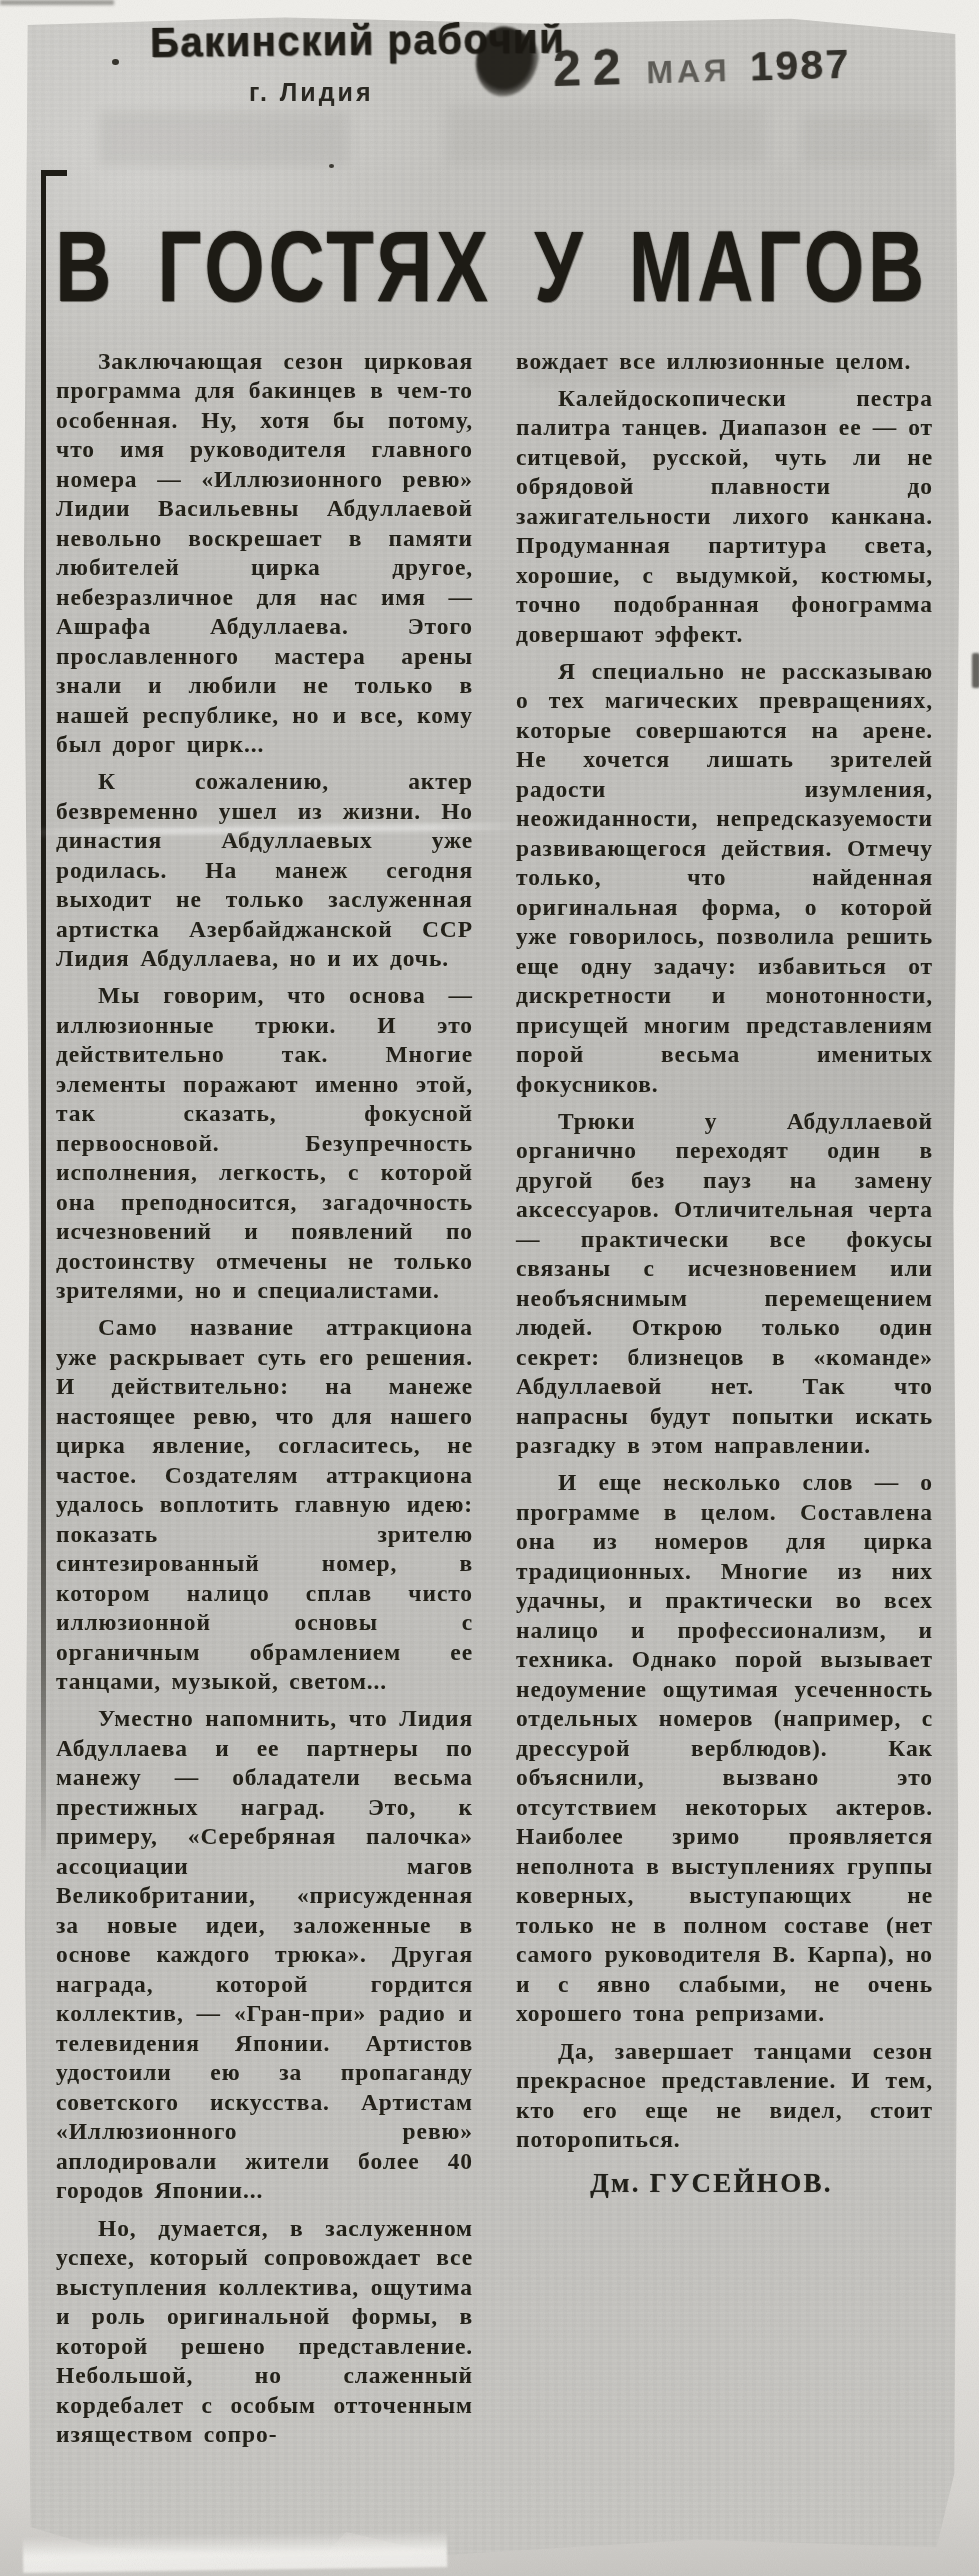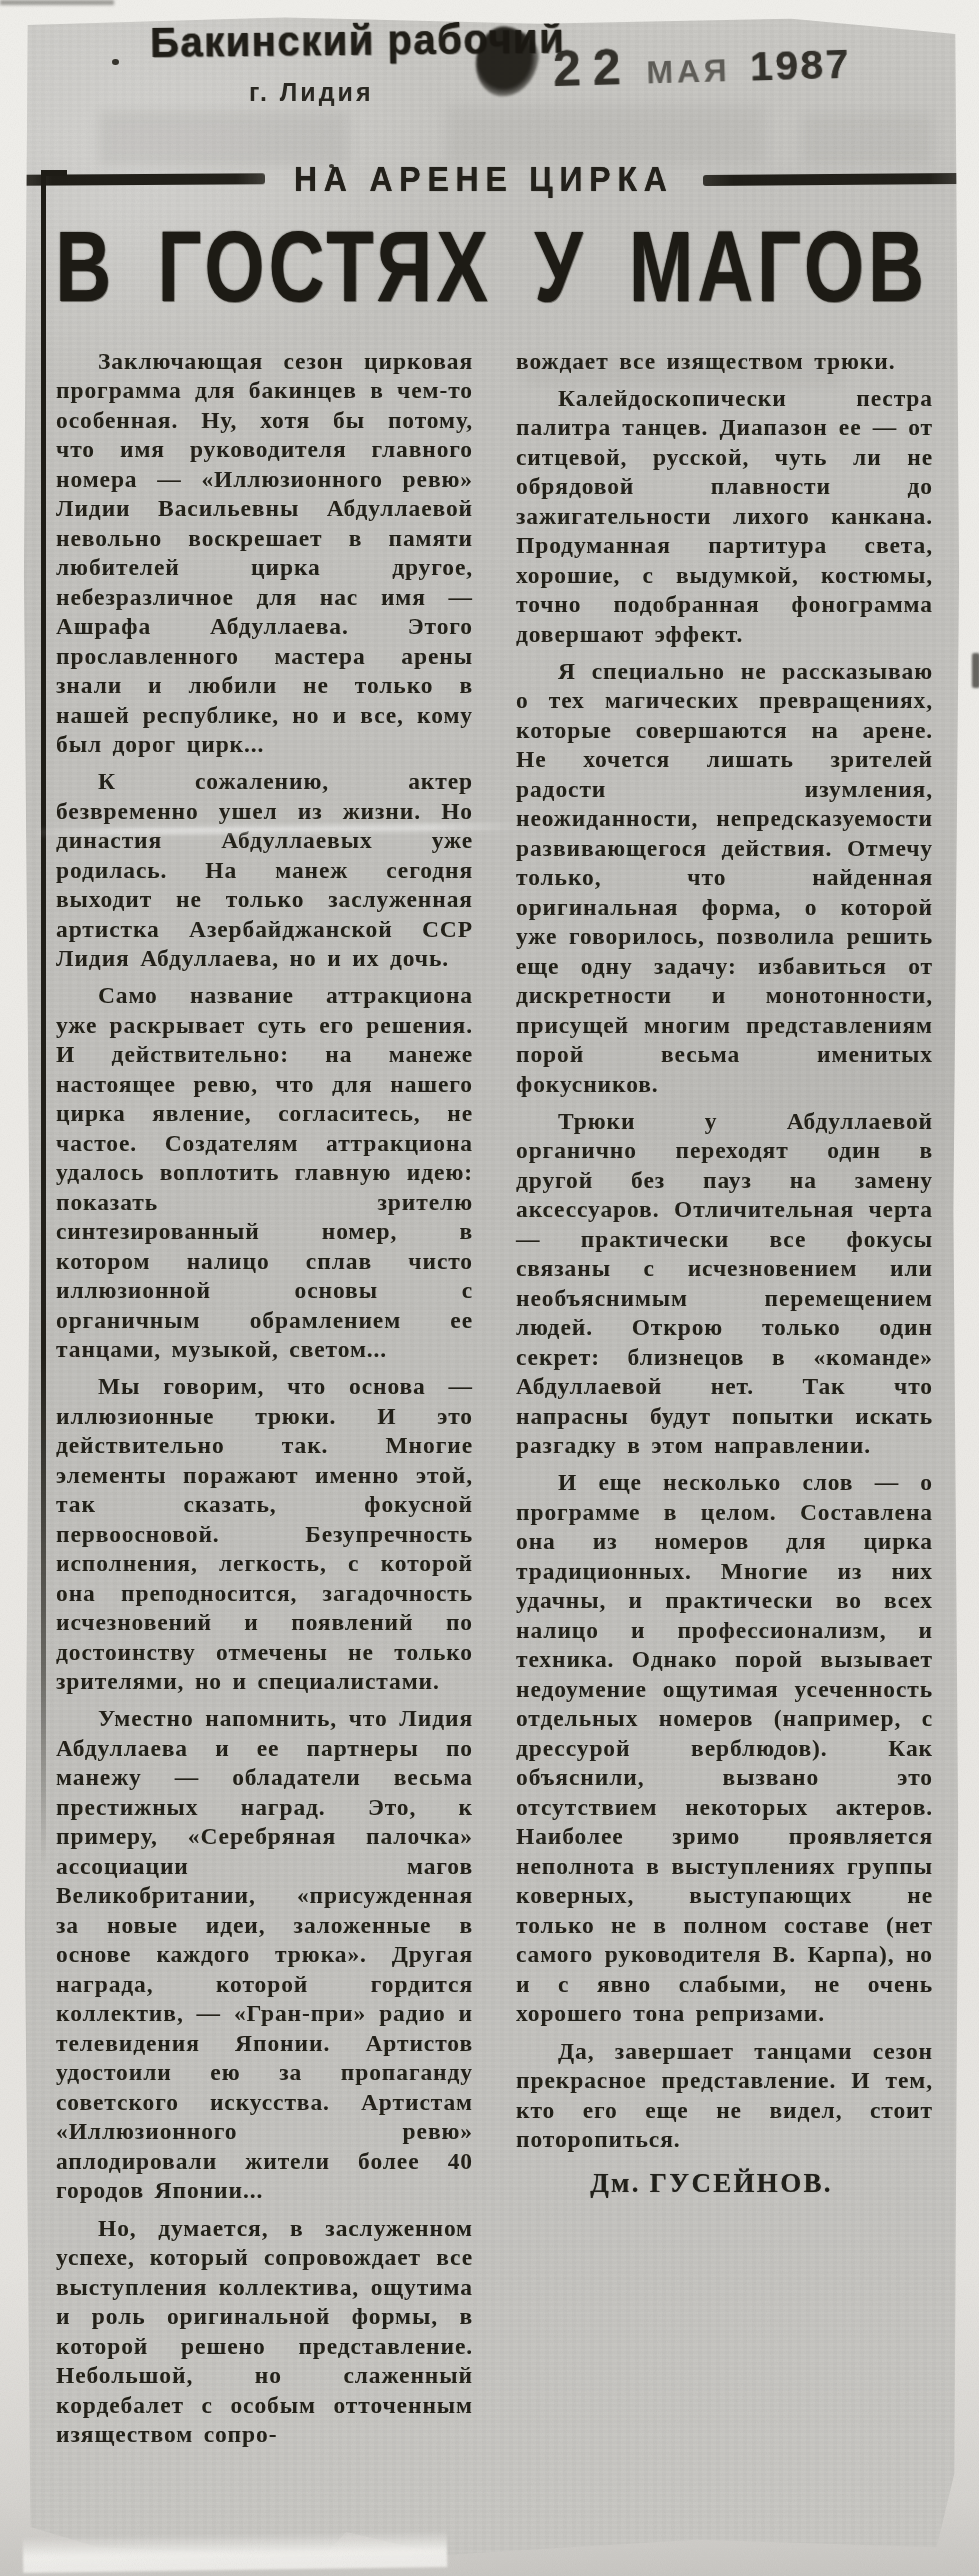--- a/index.html
+++ b/index.html
@@ -144,41 +144,36 @@
 
     <div class="datestamp">
       <span class="day">22</span><span class="month">МАЯ</span><span class="year">1987</span>
     </div>
 
     <div class="ghost" style="left:76px;top:97px;width:250px;height:55px;"></div>
     <div class="ghost" style="left:424px;top:91px;width:318px;height:59px;opacity:.12;"></div>
     <div class="ghost" style="left:780px;top:100px;width:129px;height:50px;opacity:.12;"></div>
     <div class="ghost" style="left:500px;top:342px;width:318px;height:30px;opacity:.10;"></div>
 
-    <div class="kicker-row">
-      <span class="kicker-rule left"></span>
-      <span class="kicker-text inky">НА АРЕНЕ ЦИРКА</span>
-      <span class="kicker-rule right"></span>
-    </div>
 
     <h1 class="headline">В ГОСТЯХ У МАГОВ</h1>
 
     <div class="left-rule"></div>
 
     <div class="article">
       <div class="col">
         <p>Заключающая сезон цирковая программа для бакинцев в чем-то особенная. Ну, хотя бы потому, что имя руководителя главного номера — «Иллюзионного ревю» Лидии Васильевны Абдуллаевой невольно воскрешает в памяти любителей цирка другое, небезразличное для нас имя — Ашрафа Абдуллаева. Этого прославленного мастера арены знали и любили не только в нашей республике, но и все, кому был дорог цирк...</p>
         <p>К сожалению, актер безвременно ушел из жизни. Но династия Абдуллаевых уже родилась. На манеж сегодня выходит не только заслуженная артистка Азербайджанской ССР Лидия Абдуллаева, но и их дочь.</p>
+        <p>Мы говорим, что основа — иллюзионные трюки. И это действительно так. Многие элементы поражают именно этой, так сказать, фокусной первоосновой. Безупречность исполнения, легкость, с которой она преподносится, загадочность исчезновений и появлений по достоинству отмечены не только зрителями, но и специалистами.</p>
         <p>Само название аттракциона уже раскрывает суть его решения. И действительно: на манеже настоящее ревю, что для нашего цирка явление, согласитесь, не частое. Создателям аттракциона удалось воплотить главную идею: показать зрителю синтезированный номер, в котором налицо сплав чисто иллюзионной основы с органичным обрамлением ее танцами, музыкой, светом...</p>
-        <p>Мы говорим, что основа — иллюзионные трюки. И это действительно так. Многие элементы поражают именно этой, так сказать, фокусной первоосновой. Безупречность исполнения, легкость, с которой она преподносится, загадочность исчезновений и появлений по достоинству отмечены не только зрителями, но и специалистами.</p>
         <p>Уместно напомнить, что Лидия Абдуллаева и ее партнеры по манежу — обладатели весьма престижных наград. Это, к примеру, «Серебряная палочка» ассоциации магов Великобритании, «присужденная за новые идеи, заложенные в основе каждого трюка». Другая награда, которой гордится коллектив, — «Гран-при» радио и телевидения Японии. Артистов удостоили ею за пропаганду советского искусства. Артистам «Иллюзионного ревю» аплодировали жители более 40 городов Японии...</p>
         <p>Но, думается, в заслуженном успехе, который сопровождает все выступления коллектива, ощутима и роль оригинальной формы, в которой решено представление. Небольшой, но слаженный кордебалет с особым отточенным изяществом сопро-</p>
       </div>
       <div class="col">
-        <p class="cont">вождает все изяществом трюки.</p>
+        <p class="cont">вождает все иллюзионные целом.</p>
         <p>Калейдоскопически пестра палитра танцев. Диапазон ее — от ситцевой, русской, чуть ли не обрядовой плавности до зажигательности лихого канкана. Продуманная партитура света, хорошие, с выдумкой, костюмы, точно подобранная фонограмма довершают эффект.</p>
         <p>Я специально не рассказываю о тех магических превращениях, которые совершаются на арене. Не хочется лишать зрителей радости изумления, неожиданности, непредсказуемости развивающегося действия. Отмечу только, что найденная оригинальная форма, о которой уже говорилось, позволила решить еще одну задачу: избавиться от дискретности и монотонности, присущей многим представлениям порой весьма именитых фокусников.</p>
         <p>Трюки у Абдуллаевой органично переходят один в другой без пауз на замену аксессуаров. Отличительная черта — практически все фокусы связаны с исчезновением или необъяснимым перемещением людей. Открою только один секрет: близнецов в «команде» Абдуллаевой нет. Так что напрасны будут попытки искать разгадку в этом направлении.</p>
         <p>И еще несколько слов — о программе в целом. Составлена она из номеров для цирка традиционных. Многие из них удачны, и практически во всех налицо и профессионализм, и техника. Однако порой вызывает недоумение ощутимая усеченность отдельных номеров (например, с дрессурой верблюдов). Как объяснили, вызвано это отсутствием некоторых актеров. Наиболее зримо проявляется неполнота в выступлениях группы коверных, выступающих не только не в полном составе (нет самого руководителя В. Карпа), но и с явно слабыми, не очень хорошего тона репризами.</p>
         <p>Да, завершает танцами сезон прекрасное представление. И тем, кто его еще не видел, стоит поторопиться.</p>
         <div class="byline">Дм. ГУСЕЙНОВ.</div>
       </div>
     </div>
 
     <div class="crease"></div>

